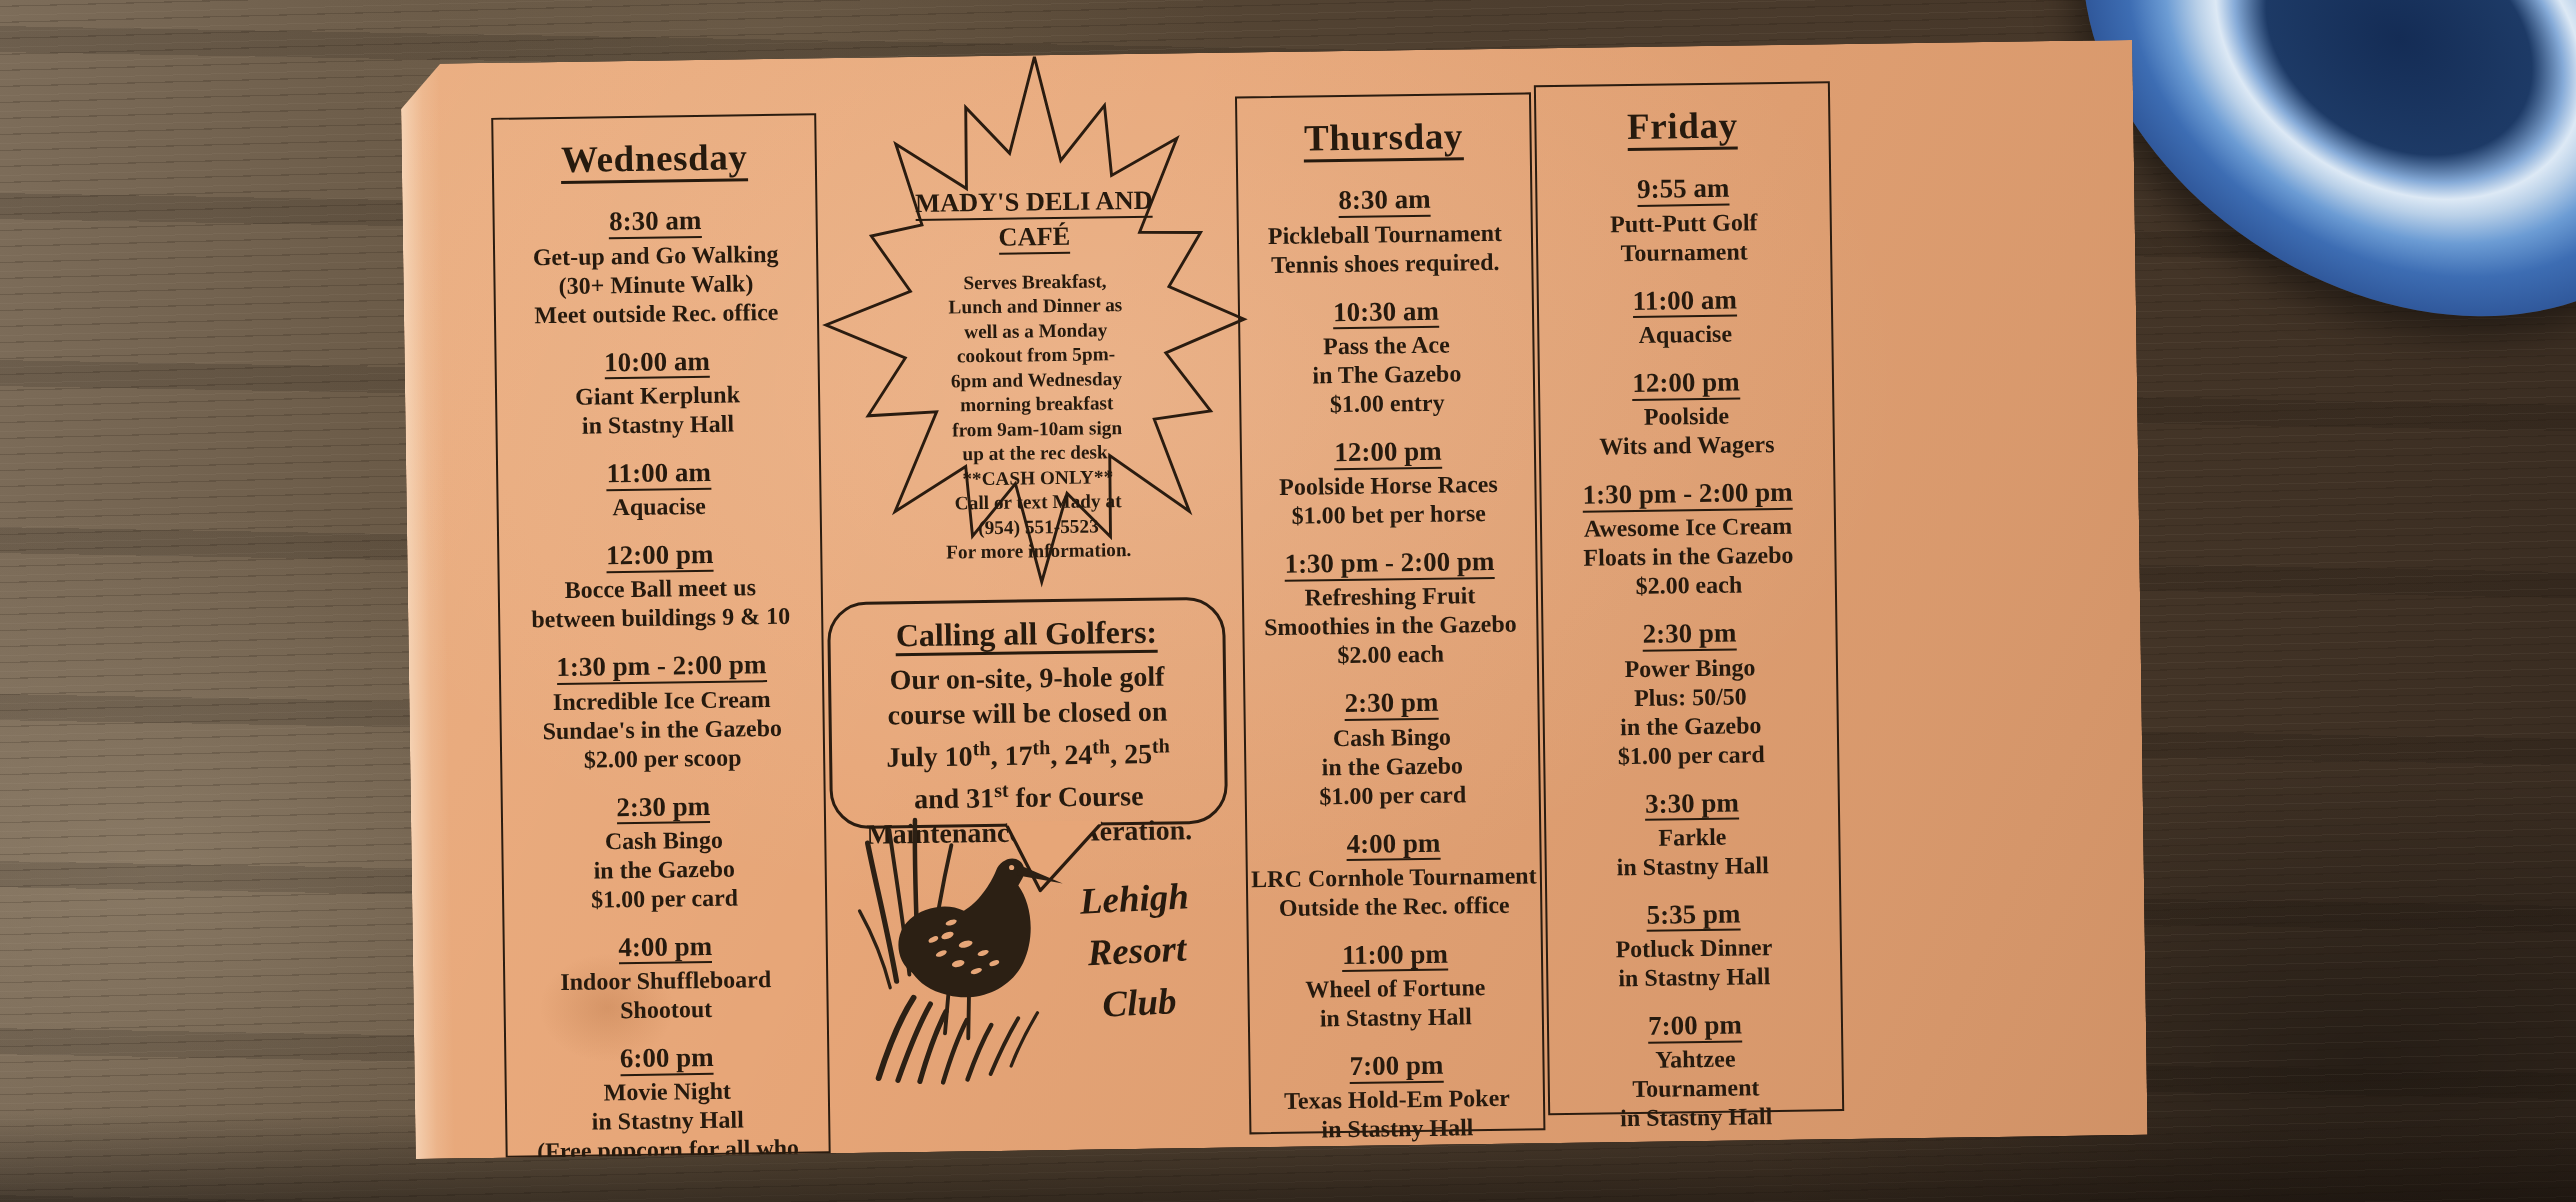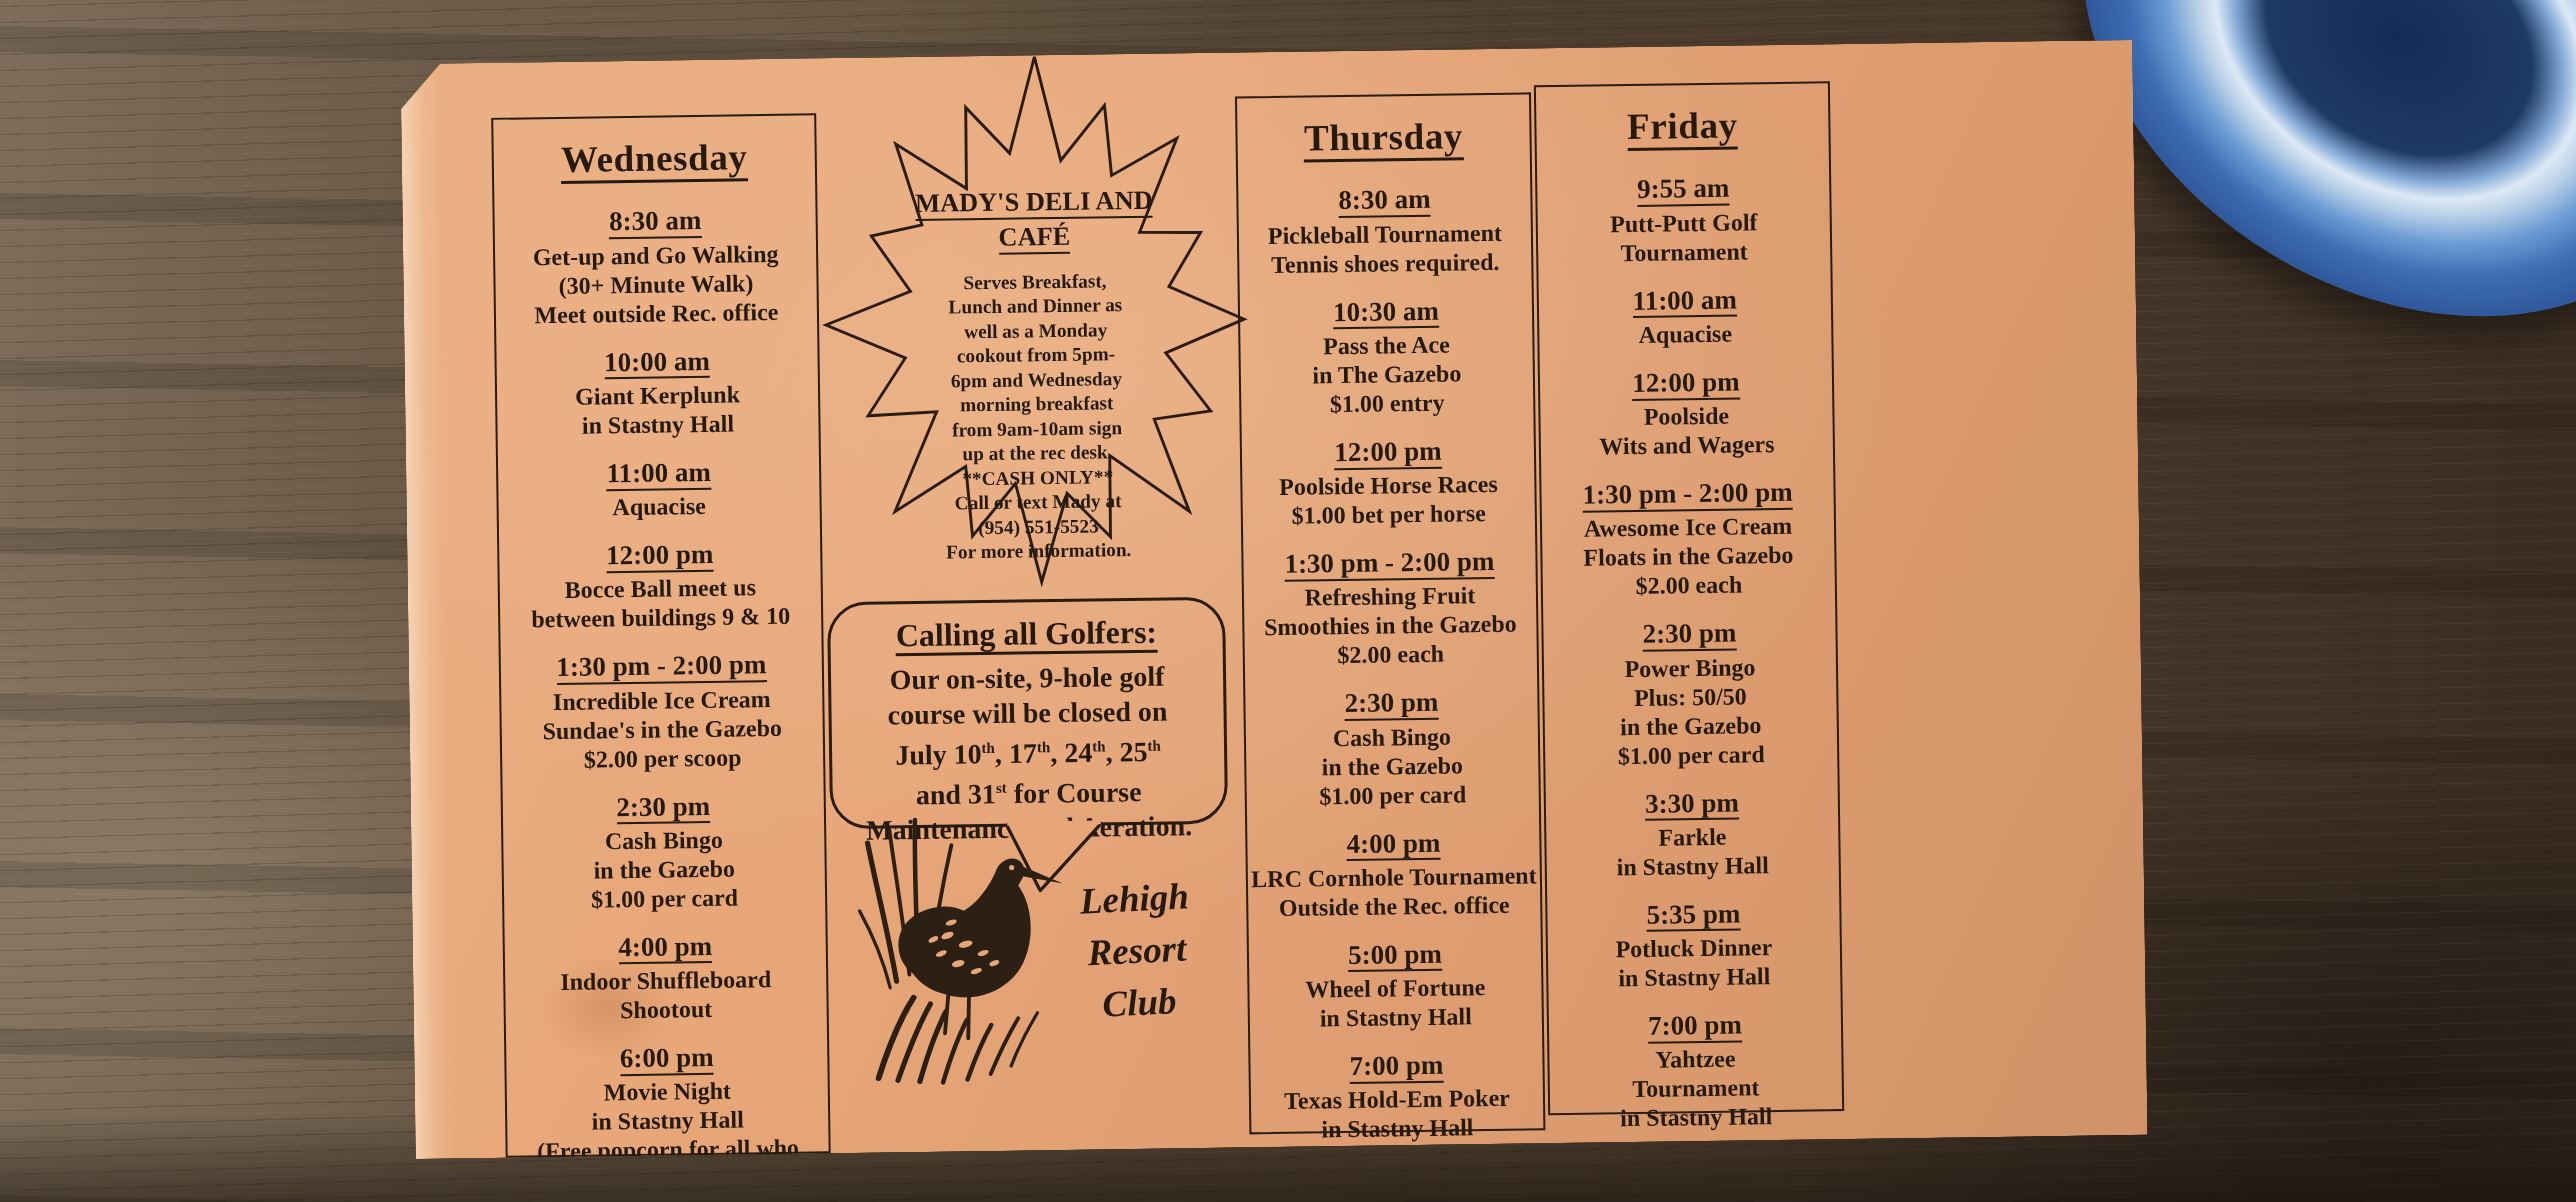--- a/index.html
+++ b/index.html
@@ -91,21 +91,21 @@
 
   
   .bubble{
     position:absolute;left:419px;top:544px;width:398px;height:227px;box-sizing:border-box;
     border:3.2px solid #2a1c10;border-radius:39px;text-align:center;font-weight:bold;
     padding-top:11.6px;
   }
   .golf-title{font-size:32px;line-height:39px;margin-bottom:5.2px;}
   .golf-title .u{border-bottom-width:3.2px;}
   .gline{font-size:28px;line-height:35px;white-space:nowrap;}
-  .gline sup{font-size:15px;}
+  .gline sup{font-size:20px;}
   .tail{position:absolute;left:583px;top:766px;width:116px;height:77px;overflow:visible;}
 
   
   .bird{position:absolute;left:438px;top:750px;width:213px;height:277px;overflow:visible;}
   .club{
     position:absolute;left:634px;top:819px;width:180px;text-align:center;
     font-style:italic;font-weight:bold;font-size:37px;line-height:52px;
     transform:rotate(-2deg);
   }
 </style>
@@ -200,21 +200,21 @@
             <div class="line">Cash Bingo</div>
             <div class="line">in the Gazebo</div>
             <div class="line">$1.00 per card</div>
           </div>
           <div class="event">
             <div class="time"><span class="u">4:00 pm</span></div>
             <div class="line">LRC Cornhole Tournament</div>
             <div class="line">Outside the Rec. office</div>
           </div>
           <div class="event">
-            <div class="time"><span class="u">5:00 pm</span></div>
+            <div class="time"><span class="u">11:00 pm</span></div>
             <div class="line">Wheel of Fortune</div>
             <div class="line">in Stastny Hall</div>
           </div>
           <div class="event">
             <div class="time"><span class="u">7:00 pm</span></div>
             <div class="line">Texas Hold-Em Poker</div>
             <div class="line">in Stastny Hall</div>
             <div class="line">$5.00 Entry Fee</div>
             <div class="line">Must be 18 to play</div>
           </div>

